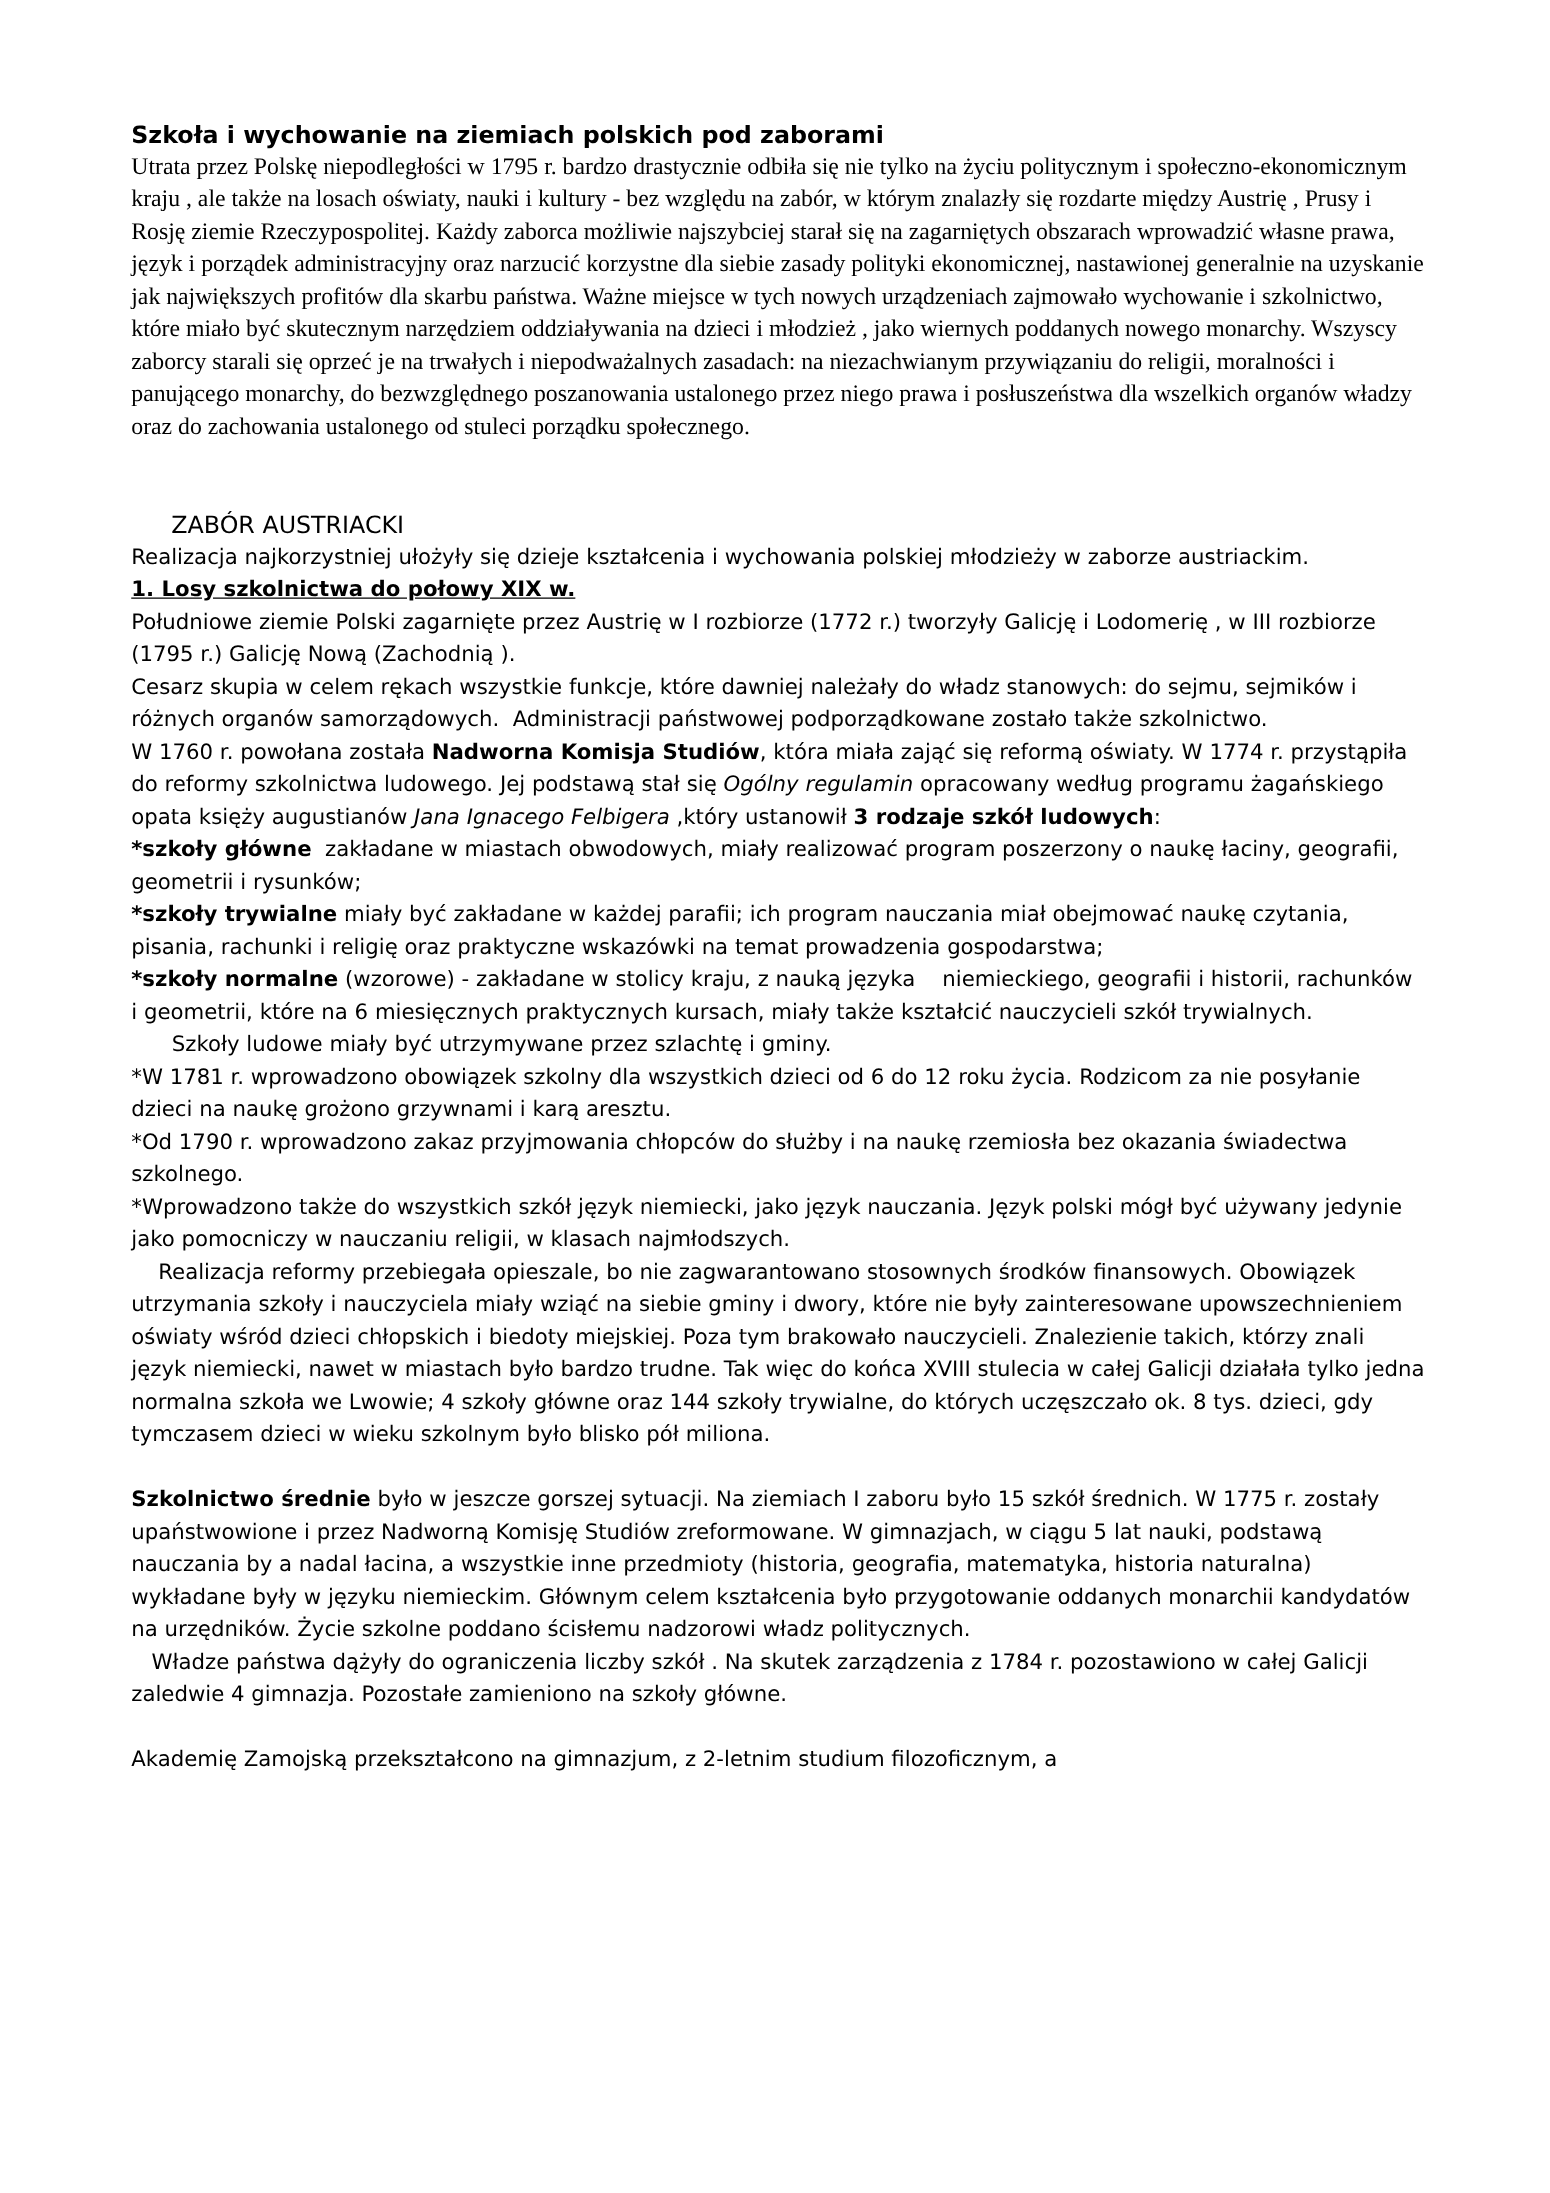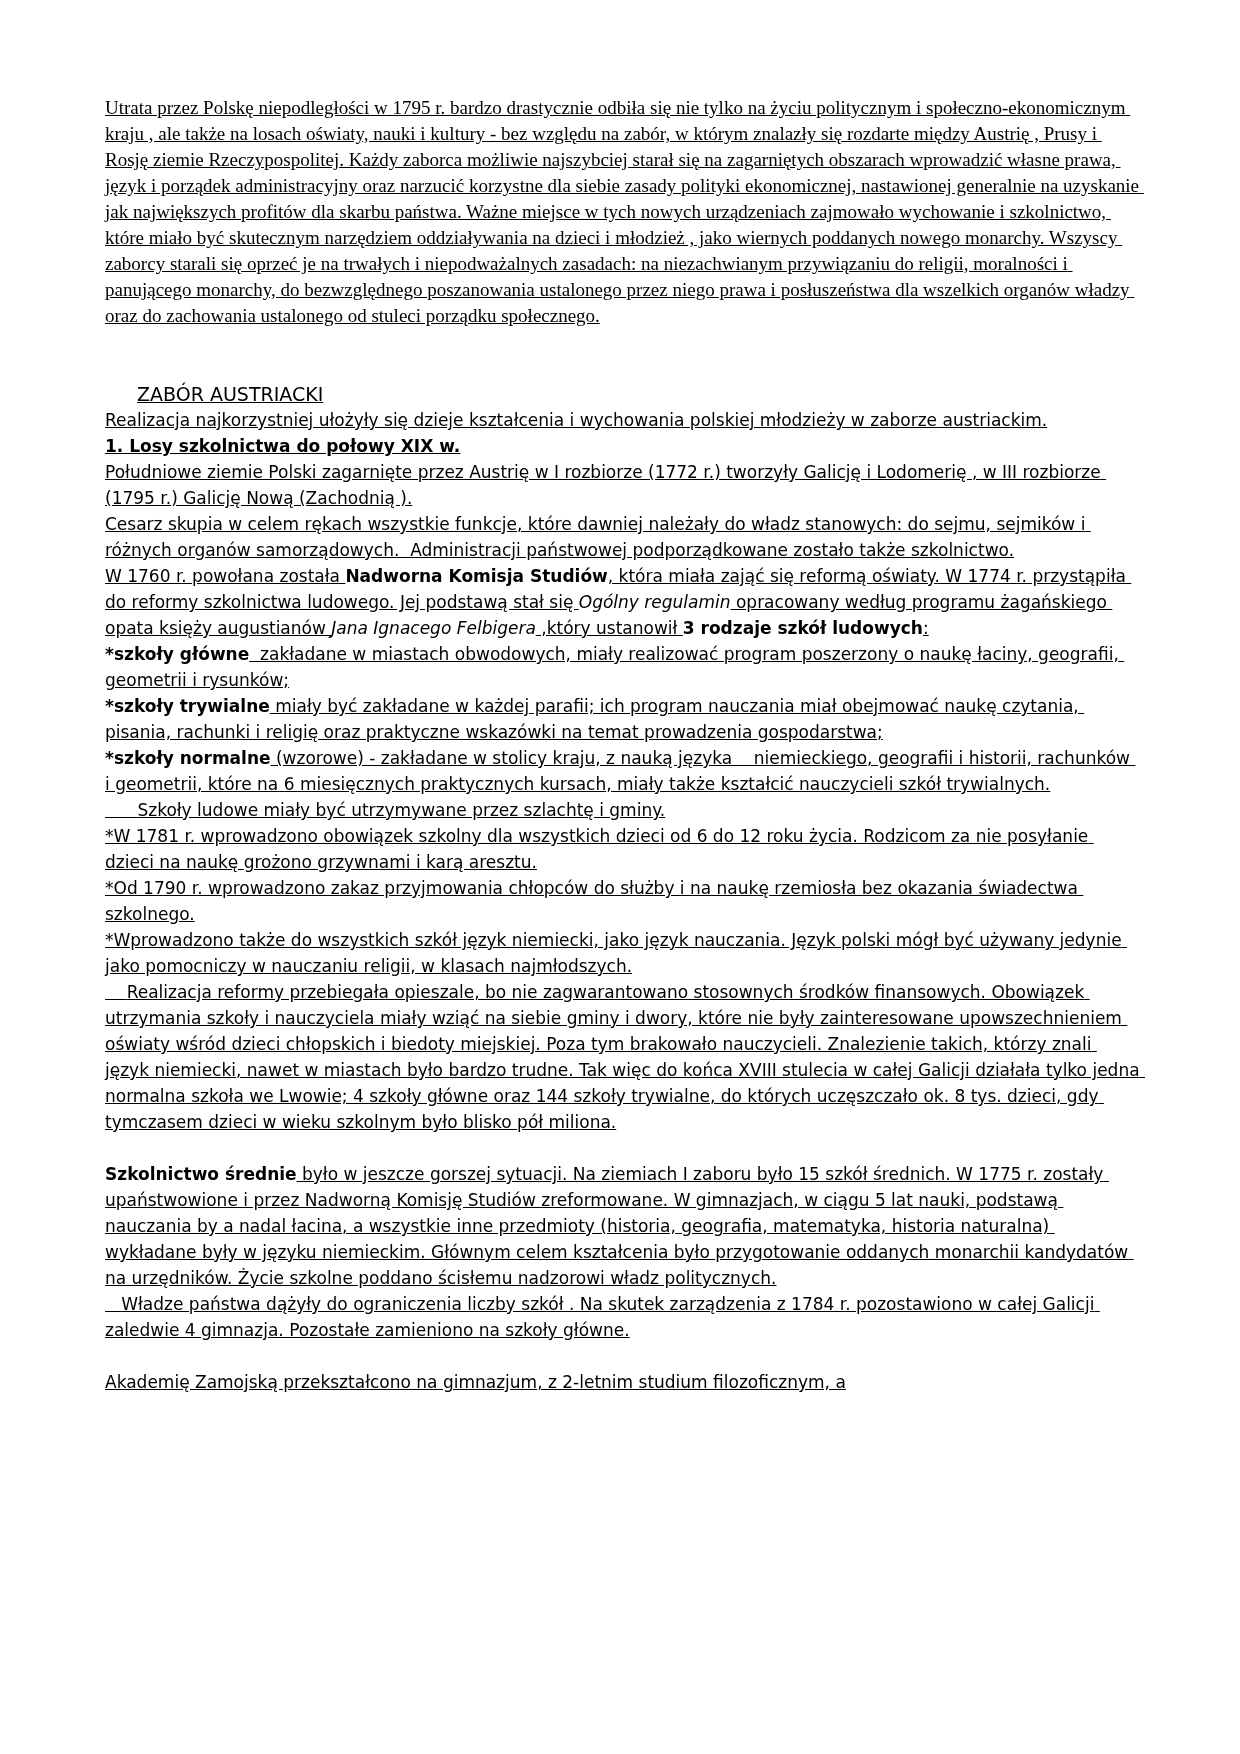--- a/index.html
+++ b/index.html
@@ -41,29 +41,30 @@
   }
   .block.section-heading {
     font-weight: bold;
     font-size: 19px;
     padding-left: 32px;
     margin-top: 52px;
   }
   .block.spacer {
     height: 26px;
   }
-  .seg-n { font-weight: normal; font-style: normal; text-decoration: underline; }
+  .seg-n { font-weight: normal; font-style: normal; }
   .seg-b { font-weight: bold; }
   .seg-i { font-style: italic; }
   .seg-bu { font-weight: bold; text-decoration: underline; }
 </style>
 </head>
 <body>
 
 <div class="page">
+  <h1 class="doc-title">Szkoła i wychowanie na ziemiach polskich pod zaborami</h1>
   <div id="blocks">
       <div class="block serif"><span class="seg-n">Utrata przez Polskę niepodległości w 1795 r. bardzo drastycznie odbiła się nie tylko na życiu politycznym i społeczno-ekonomicznym kraju , ale także na losach oświaty, nauki i kultury - bez względu na zabór, w którym znalazły się rozdarte między Austrię , Prusy i Rosję ziemie Rzeczypospolitej. Każdy zaborca możliwie najszybciej starał się na zagarniętych obszarach wprowadzić własne prawa, język i porządek administracyjny oraz narzucić korzystne dla siebie zasady polityki ekonomicznej, nastawionej generalnie na uzyskanie jak największych profitów dla skarbu państwa. Ważne miejsce w tych nowych urządzeniach zajmowało wychowanie i szkolnictwo, które miało być skutecznym narzędziem oddziaływania na dzieci i młodzież , jako wiernych poddanych nowego monarchy. Wszyscy zaborcy starali się oprzeć je na trwałych i niepodważalnych zasadach: na niezachwianym przywiązaniu do religii, moralności i panującego monarchy, do bezwzględnego poszanowania ustalonego przez niego prawa i posłuszeństwa dla wszelkich organów władzy oraz do zachowania ustalonego od stuleci porządku społecznego.</span></div>
       <div class="block section-heading"><span class="seg-n">ZABÓR AUSTRIACKI</span></div>
       <div class="block"><span class="seg-n">Realizacja najkorzystniej ułożyły się dzieje kształcenia i wychowania polskiej młodzieży w zaborze austriackim.</span></div>
       <div class="block"><span class="seg-bu">1. Losy szkolnictwa do połowy XIX w.</span></div>
       <div class="block"><span class="seg-n">Południowe ziemie Polski zagarnięte przez Austrię w I rozbiorze (1772 r.) tworzyły Galicję i Lodomerię , w III rozbiorze (1795 r.) Galicję Nową (Zachodnią ).</span></div>
       <div class="block"><span class="seg-n">Cesarz skupia w celem rękach wszystkie funkcje, które dawniej należały do władz stanowych: do sejmu, sejmików i różnych organów samorządowych.  Administracji państwowej podporządkowane zostało także szkolnictwo.</span></div>
       <div class="block"><span class="seg-n">W 1760 r. powołana została </span><span class="seg-b">Nadworna Komisja Studiów</span><span class="seg-n">, która miała zająć się reformą oświaty. W 1774 r. przystąpiła do reformy szkolnictwa ludowego. Jej podstawą stał się </span><span class="seg-i">Ogólny regulamin</span><span class="seg-n"> opracowany według programu żagańskiego opata księży augustianów </span><span class="seg-i">Jana Ignacego Felbigera</span><span class="seg-n"> ,który ustanowił </span><span class="seg-b">3 rodzaje szkół ludowych</span><span class="seg-n">:</span></div>
       <div class="block"><span class="seg-b">*szkoły główne</span><span class="seg-n">  zakładane w miastach obwodowych, miały realizować program poszerzony o naukę łaciny, geografii, geometrii i rysunków;</span></div>
       <div class="block"><span class="seg-b">*szkoły trywialne</span><span class="seg-n"> miały być zakładane w każdej parafii; ich program nauczania miał obejmować naukę czytania, pisania, rachunki i religię oraz praktyczne wskazówki na temat prowadzenia gospodarstwa;</span></div>

